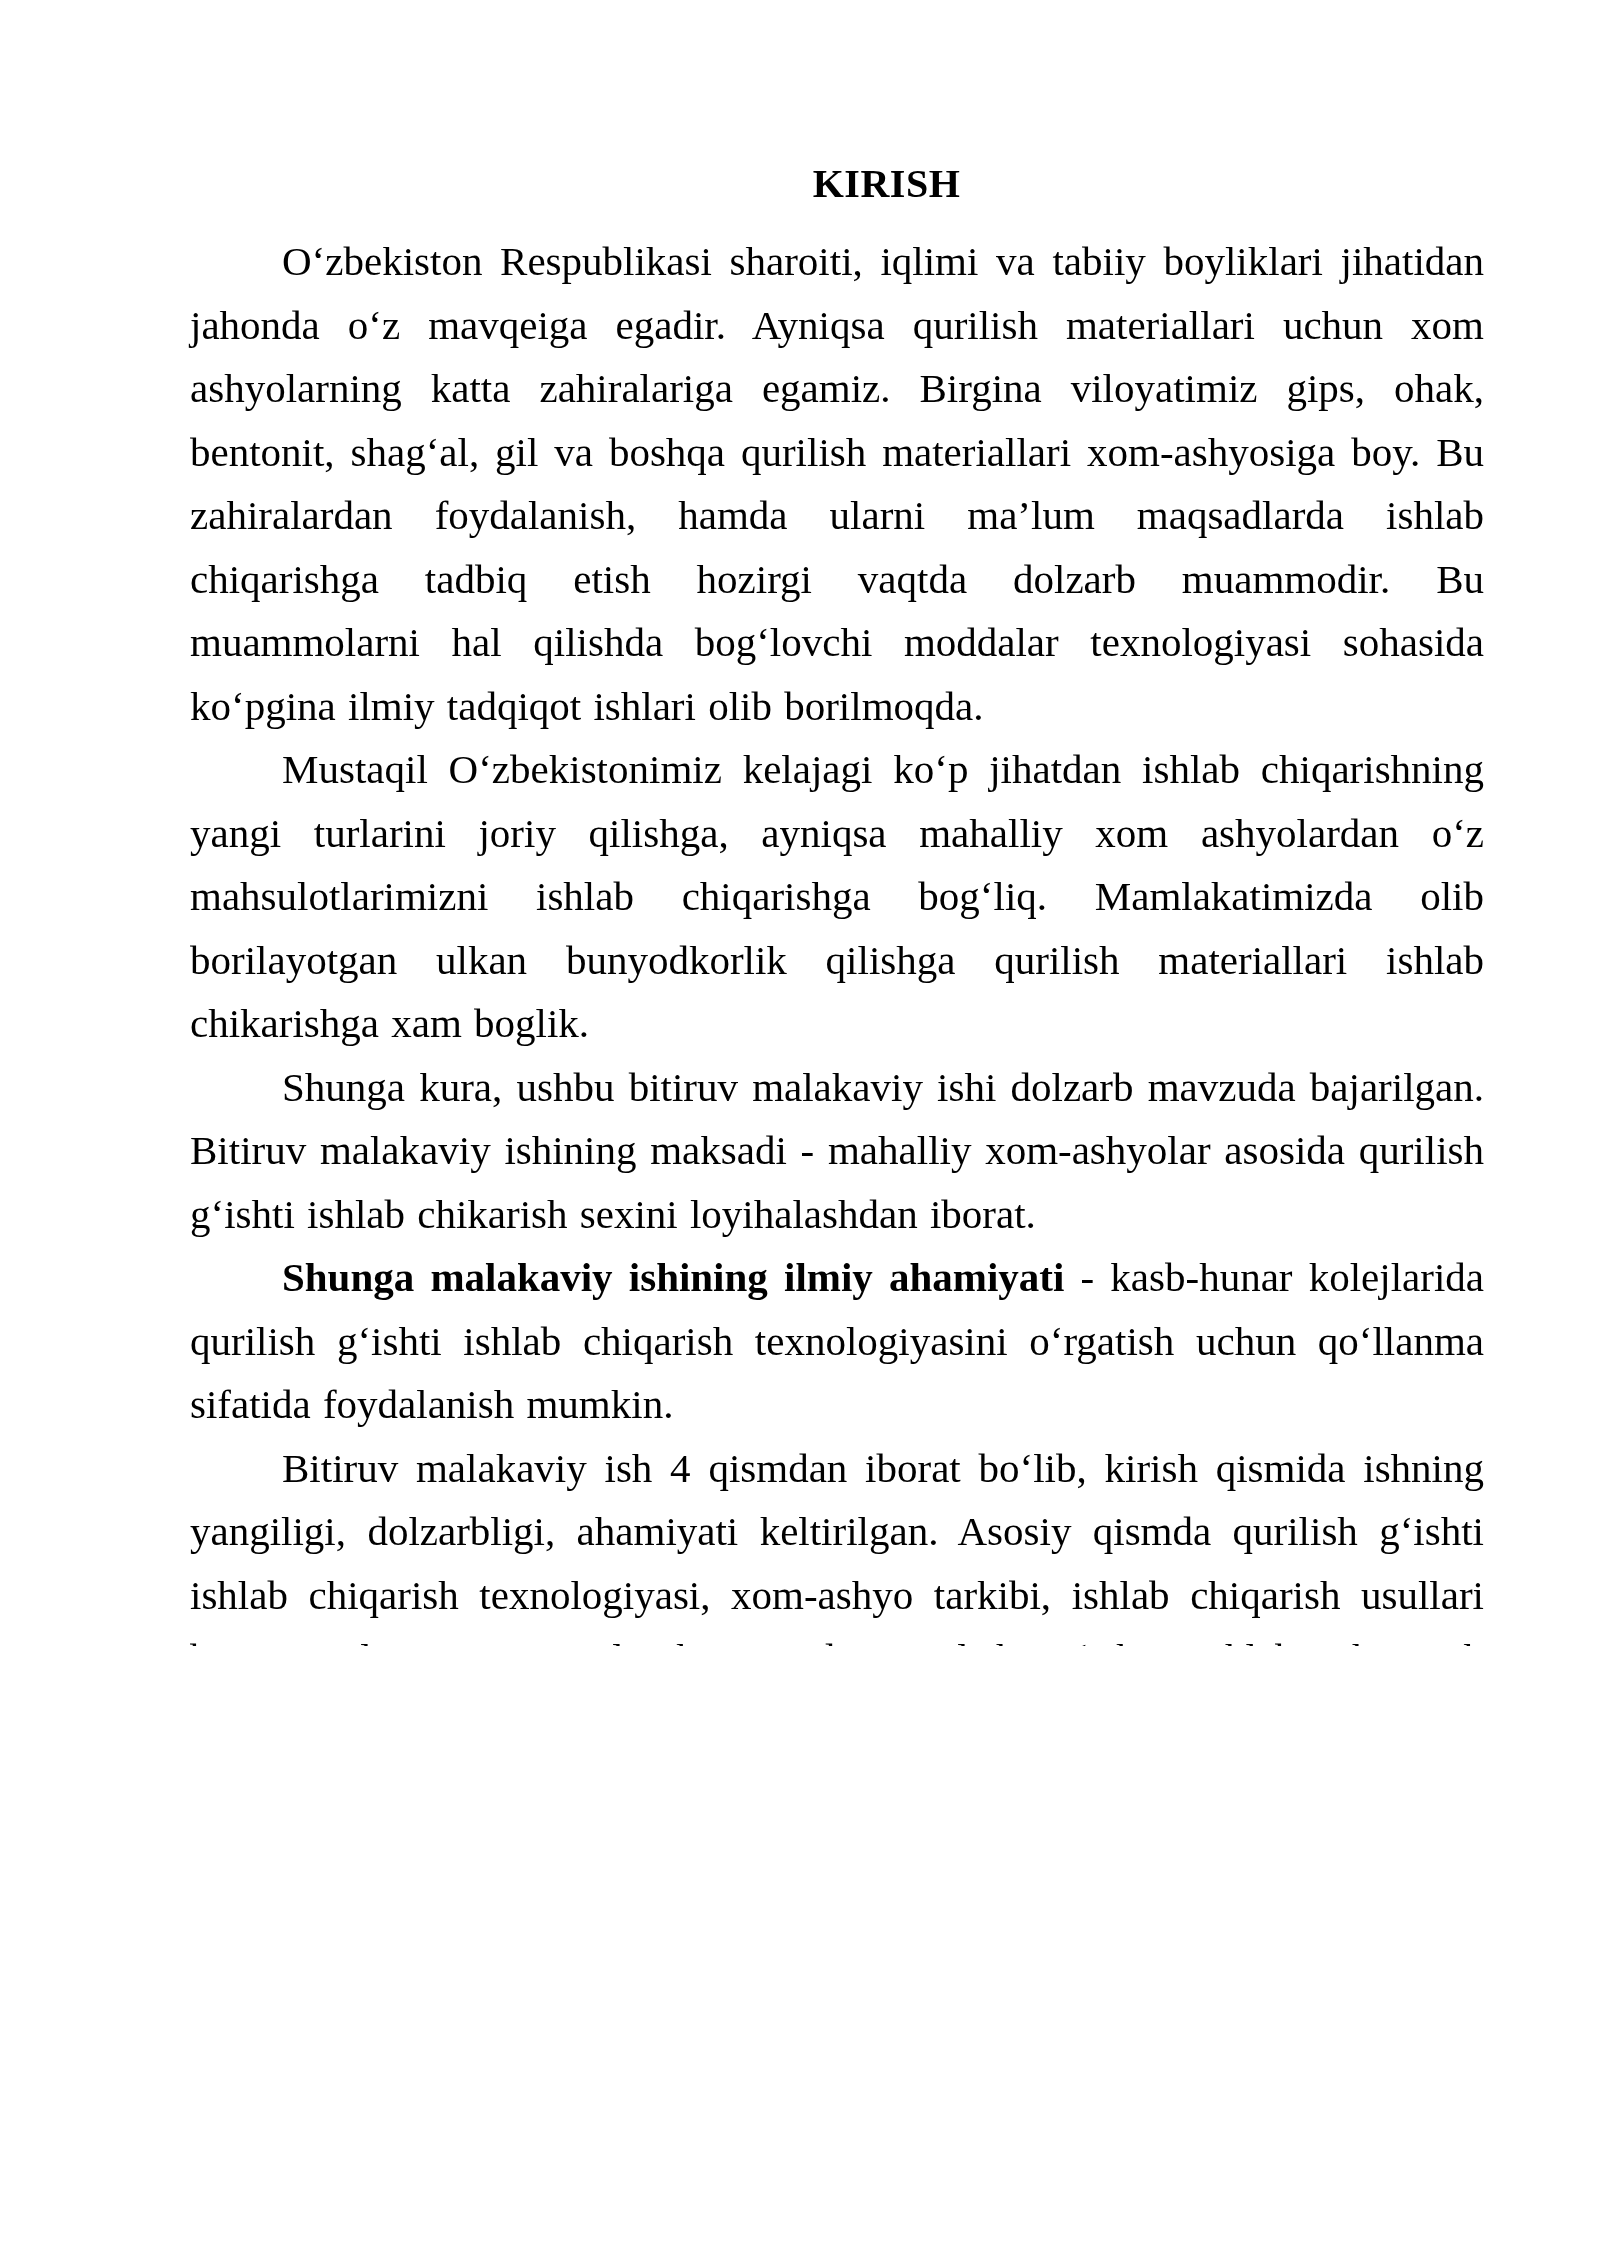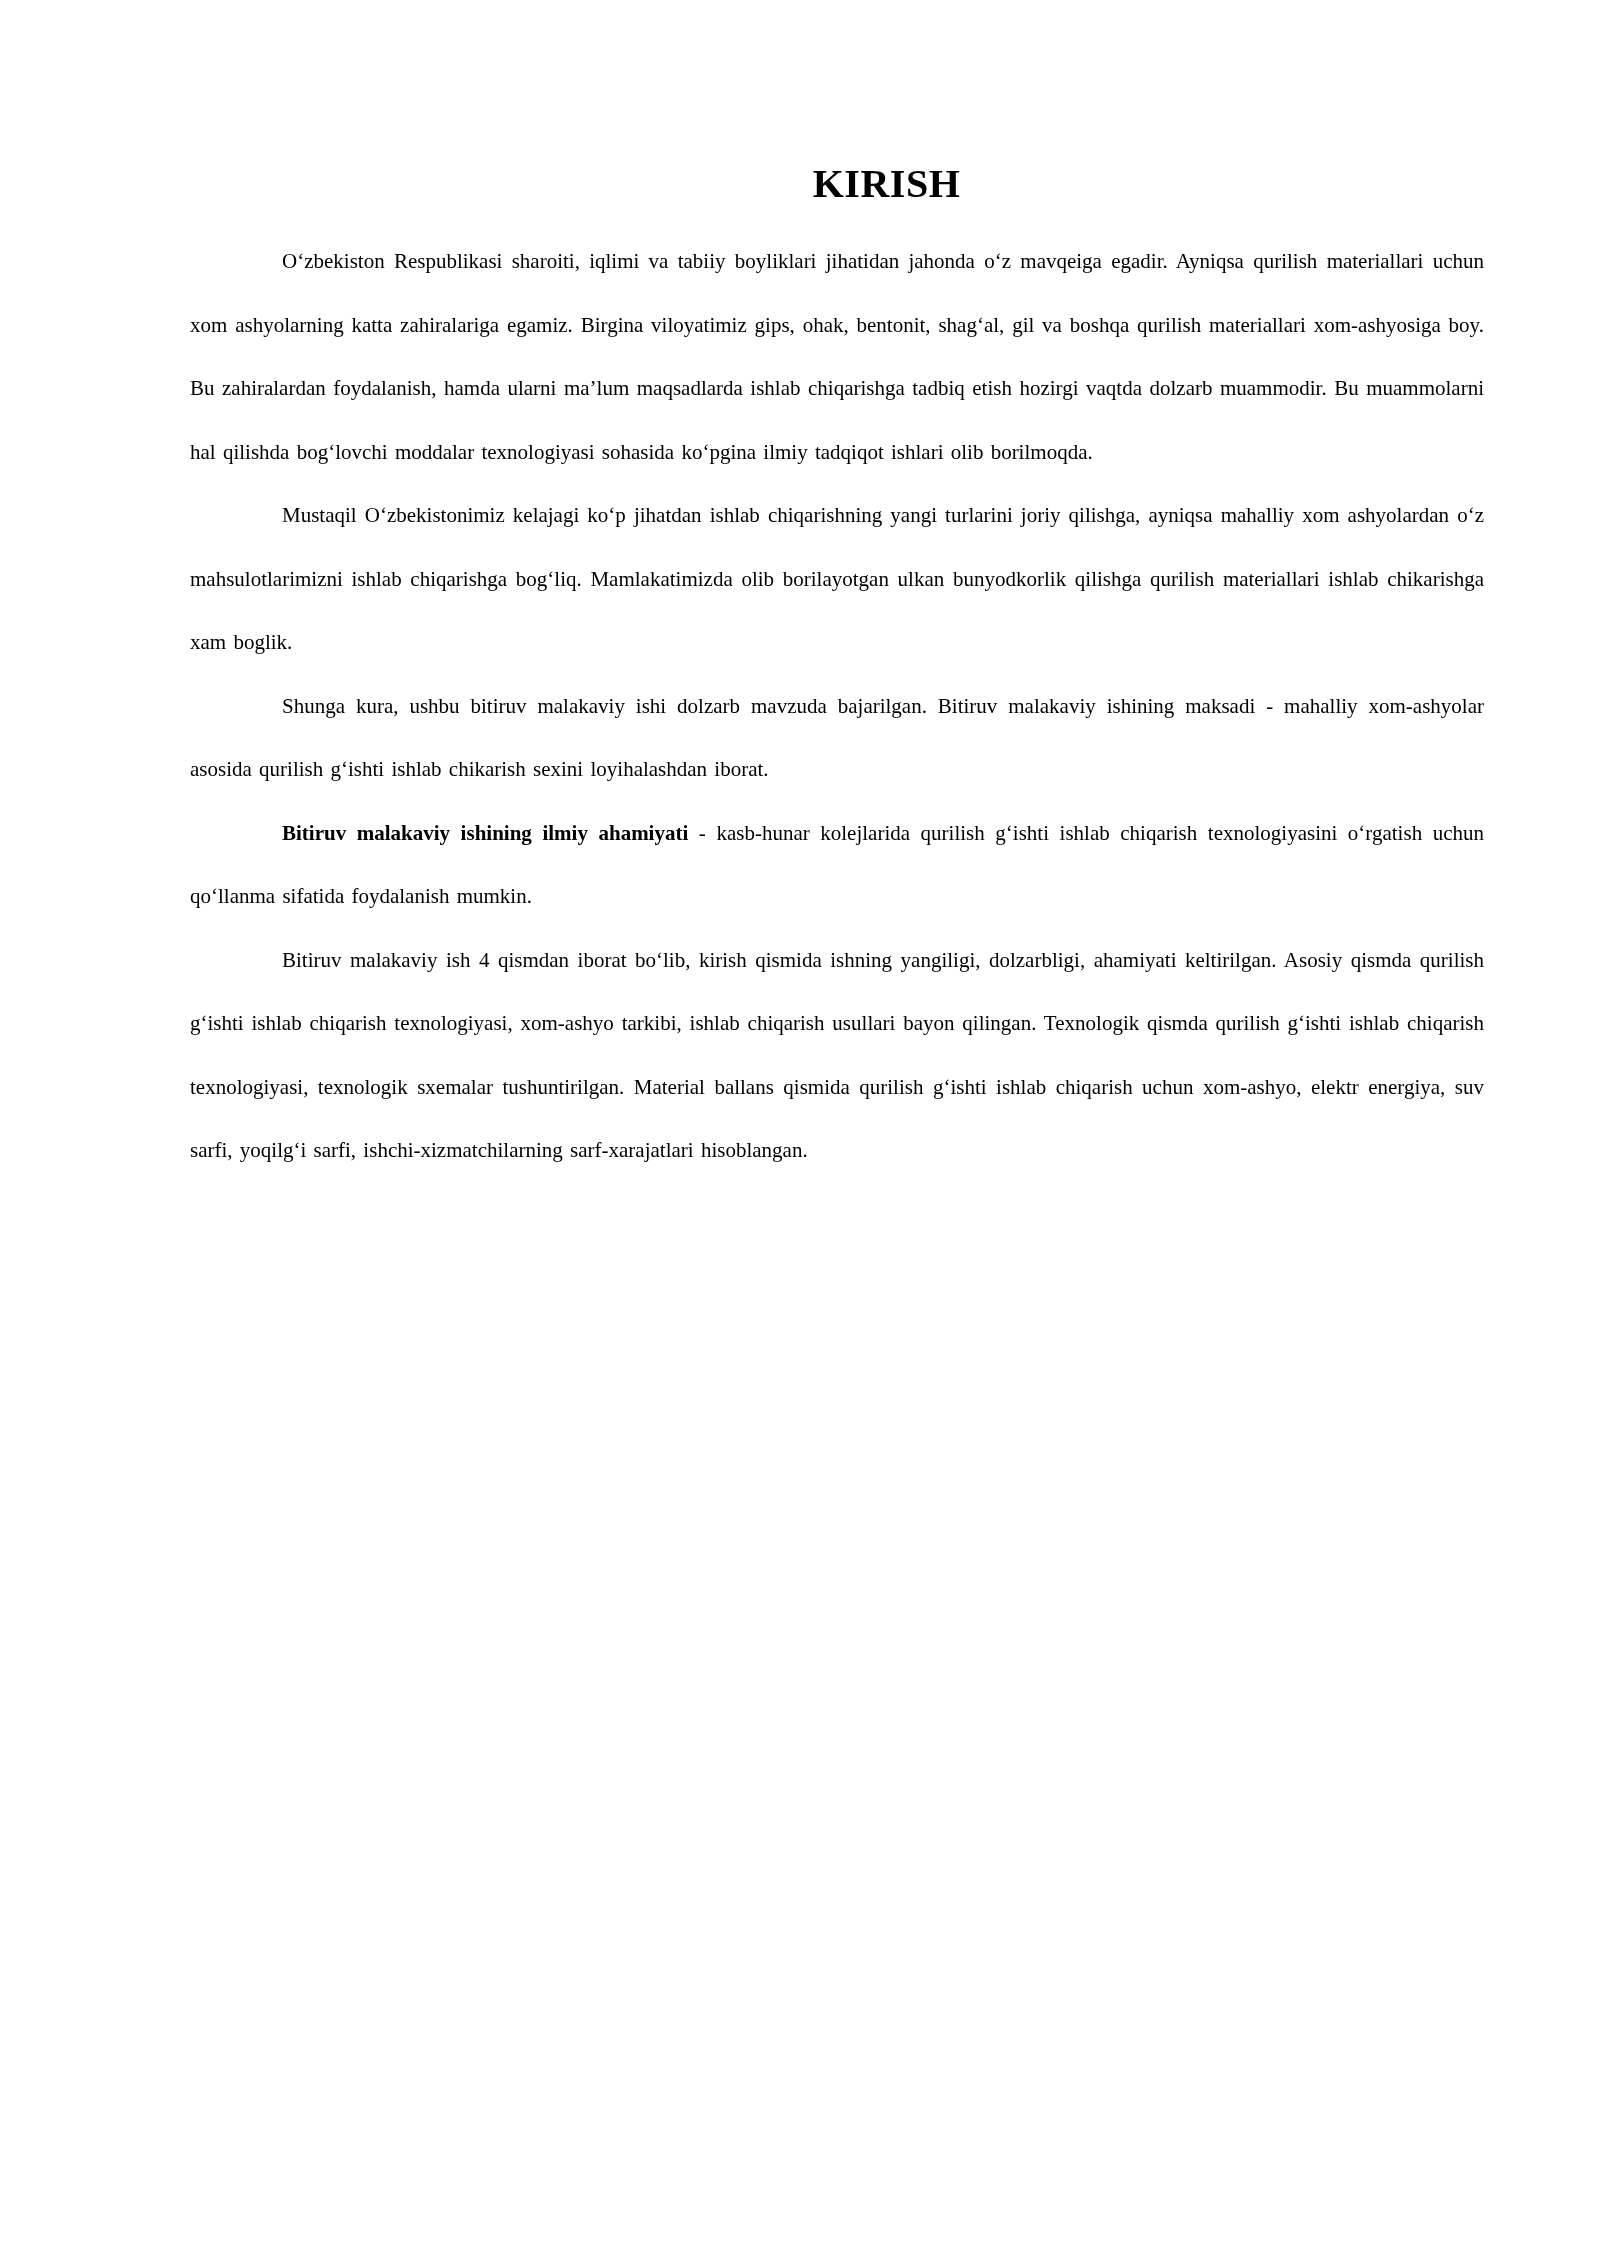--- a/index.html
+++ b/index.html
@@ -29,21 +29,21 @@
     font-size: 40px;
     font-weight: bold;
     text-align: center;
     text-indent: 99px; 
     line-height: 68px;
     margin-bottom: 12px;
     letter-spacing: 0.5px;
   }
 
   .doc-paragraph {
-    font-size: 21px;
+    font-size: 41px;
     line-height: 63.5px;
     text-align: justify;
     text-justify: inter-word;
     text-indent: 92px;
     word-spacing: 2px;
   }
 
   .doc-paragraph strong {
     font-weight: bold;
   }
@@ -66,21 +66,21 @@
 
     <h1 class="doc-title">KIRISH</h1>
 
     <p class="doc-paragraph"><span>O‘zbekiston Respublikasi sharoiti, iqlimi va tabiiy boyliklari jihatidan jahonda o‘z mavqeiga egadir. Ayniqsa qurilish materiallari uchun xom ashyolarning katta zahiralariga egamiz. Birgina viloyatimiz gips, ohak, bentonit, shag‘al, gil va boshqa qurilish materiallari xom-ashyosiga boy. Bu zahiralardan foydalanish, hamda ularni ma’lum maqsadlarda ishlab chiqarishga tadbiq etish hozirgi vaqtda dolzarb muammodir. Bu muammolarni hal qilishda bog‘lovchi moddalar texnologiyasi sohasida ko‘pgina ilmiy tadqiqot ishlari olib borilmoqda.</span></p>
 
     <p class="doc-paragraph"><span>Mustaqil O‘zbekistonimiz kelajagi ko‘p jihatdan ishlab chiqarishning yangi turlarini joriy qilishga, ayniqsa mahalliy xom ashyolardan o‘z mahsulotlarimizni ishlab chiqarishga bog‘liq. Mamlakatimizda olib borilayotgan ulkan bunyodkorlik qilishga qurilish materiallari ishlab chikarishga xam boglik.</span></p>
 
     <p class="doc-paragraph"><span>Shunga kura, ushbu bitiruv malakaviy ishi dolzarb mavzuda bajarilgan. Bitiruv malakaviy ishining maksadi - mahalliy xom-ashyolar asosida qurilish g‘ishti ishlab chikarish sexini loyihalashdan iborat.</span></p>
 
 
-    <p class="doc-paragraph"><strong>Bitiruv malakaviy ishining ilmiy ahamiyati</strong><span> - kasb-hunar kolejlarida qurilish g‘ishti ishlab chiqarish texnologiyasini o‘rgatish uchun qo‘llanma sifatida foydalanish mumkin.</span></p>
+    <p class="doc-paragraph"><strong>Shunga malakaviy ishining ilmiy ahamiyati</strong><span> - kasb-hunar kolejlarida qurilish g‘ishti ishlab chiqarish texnologiyasini o‘rgatish uchun qo‘llanma sifatida foydalanish mumkin.</span></p>
 
 
     <p class="doc-paragraph"><span>Bitiruv malakaviy ish 4 qismdan iborat bo‘lib, kirish qismida ishning yangiligi, dolzarbligi, ahamiyati keltirilgan. Asosiy qismda qurilish g‘ishti ishlab chiqarish texnologiyasi, xom-ashyo tarkibi, ishlab chiqarish usullari bayon qilingan. Texnologik qismda qurilish g‘ishti ishlab chiqarish texnologiyasi, texnologik sxemalar tushuntirilgan. Material ballans qismida qurilish g‘ishti ishlab chiqarish uchun xom-ashyo, elektr energiya, suv sarfi, yoqilg‘i sarfi, ishchi-xizmatchilarning sarf-xarajatlari hisoblangan.</span></p>
 
   </div>
 
   <div class="page-number">4</div>
 </div>
 
 </body></html>

